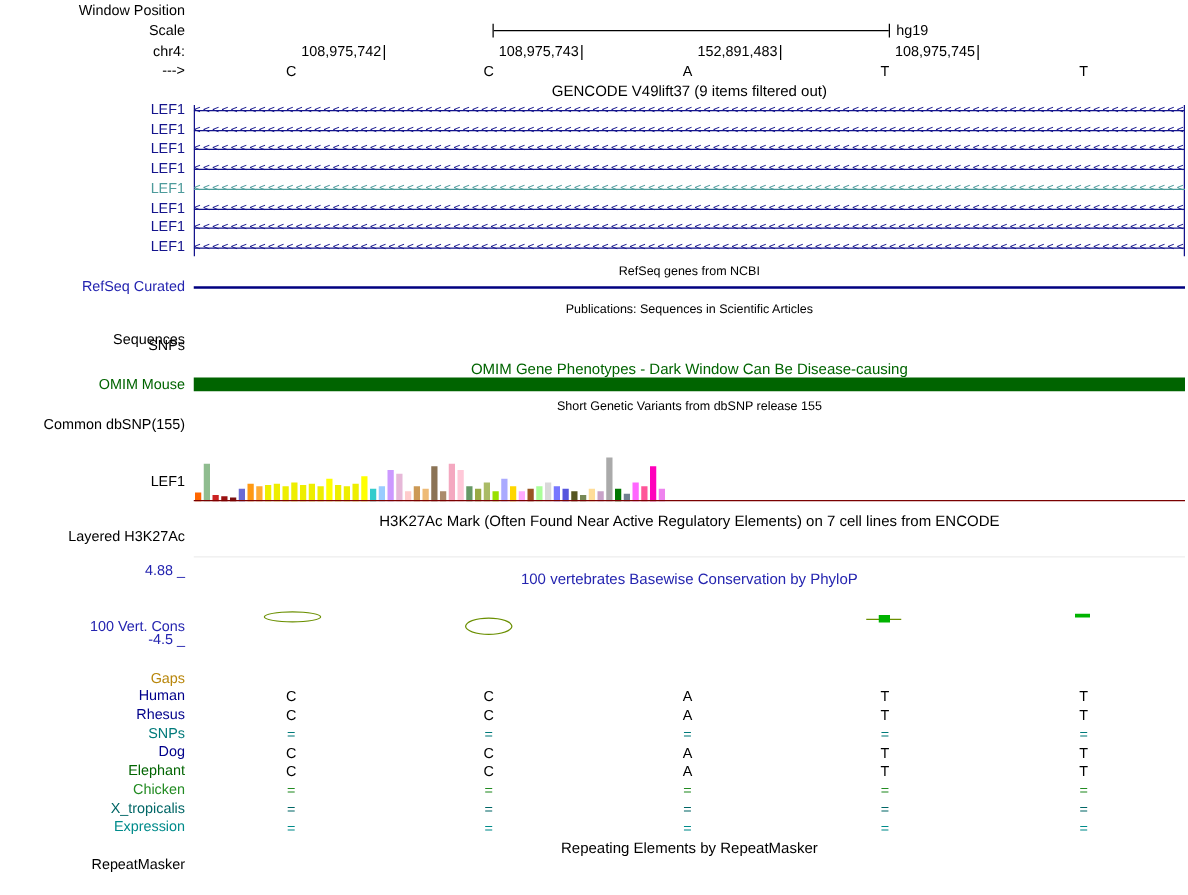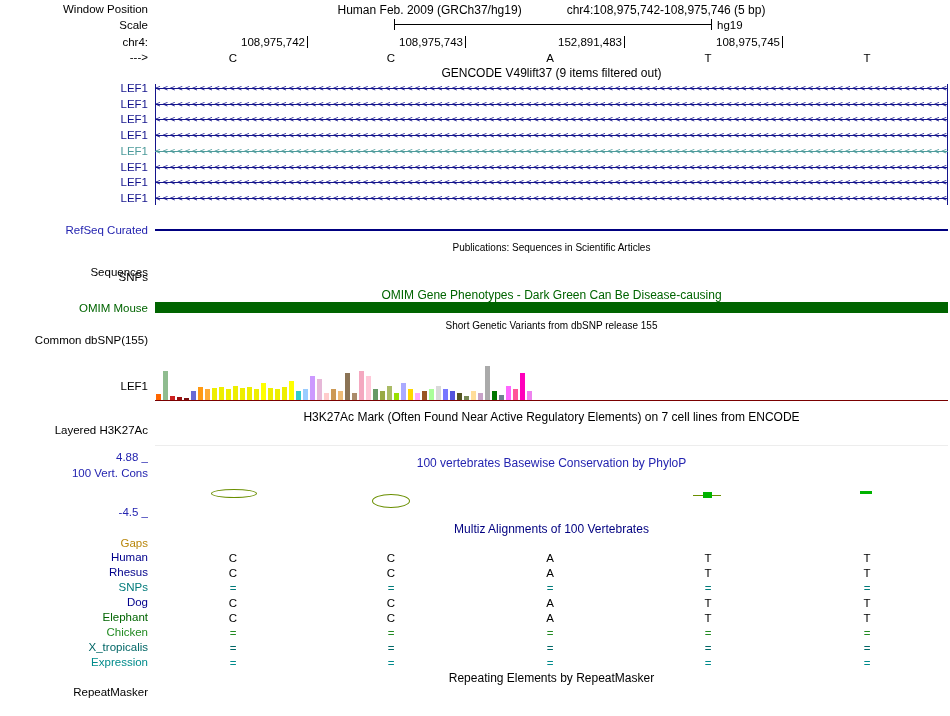--- a/index.html
+++ b/index.html
@@ -26,23 +26,20 @@
   .navy{color:#000080}
   .green{color:#006400}
   .gold{color:#b8860b}
 </style>
 </head>
 <body>
 
 <div class="browser">
 
   <div class="side-label" style="top:3px">Window Position</div>
-  <div class="hdr" style="top:3px">
-    <span style="margin-right:45px">Human Feb. 2009 (GRCh37/hg19)</span><span>chr4:108,975,742-108,975,746 (5 bp)</span>
-  </div>
 
   <div class="side-label" style="top:19px">Scale</div>
   <div class="scalebar" style="top:19px;left:394px;width:316px"></div>
   <div class="abs" style="top:19px;left:717px">hg19</div>
 
   <div class="side-label" style="top:36px">chr4:</div>
   <div class="tickgroup" style="top:36px;left:241px">
     <span>108,975,742</span>
       <span class="tick"></span>
   </div>
@@ -58,28 +55,29 @@
     <span>108,975,745</span>
       <span class="tick"></span>
   </div>
 
   <div class="side-label" style="top:51px">---&gt;</div>
 
   <div class="hdr" style="top:66px">GENCODE V49lift37 (9 items filtered out)</div>
   <div class="abs" style="left:155px;top:84px;width:1px;height:121px;background:#14148c"></div>
   <div class="abs" style="left:947px;top:84px;width:1px;height:121px;background:#14148c"></div>
 
+  <div class="hdr small" style="top:211px">RefSeq genes from NCBI</div>
   <div class="side-label blue" style="top:224px">RefSeq Curated</div>
   <div class="hline" style="top:229px;height:2px;background:#000080"></div>
 
   <div class="hdr small" style="top:241px">Publications: Sequences in Scientific Articles</div>
   <div class="side-label" style="top:266px">Sequences</div>
   <div class="side-label" style="top:271px">SNPs</div>
 
-  <div class="hdr green" style="top:288px">OMIM Gene Phenotypes - Dark Green Can Be Disease-causing</div>
+  <div class="hdr green" style="top:288px">OMIM Gene Phenotypes - Dark Window Can Be Disease-causing</div>
   <div class="side-label green" style="top:302px">OMIM Mouse</div>
   <div class="hline" style="top:302px;height:11px;background:#006400"></div>
 
   <div class="hdr small" style="top:319px">Short Genetic Variants from dbSNP release 155</div>
   <div class="side-label" style="top:334px">Common dbSNP(155)</div>
 
   <div class="side-label" style="top:380px">LEF1</div>
   <div class="gtex-chart">
       <div class="gtex-bar" style="height: 7px; background: rgb(255, 102, 0);"></div>
       <div class="gtex-bar" style="height: 30px; background: rgb(143, 188, 143);"></div>
@@ -137,24 +135,23 @@
       <div class="gtex-bar" style="height: 10px; background: rgb(238, 130, 238);"></div>
     </div>
   <div class="hline" style="top:400px;height:1px;background:#7a0000"></div>
 
   <div class="hdr" style="top:410px">H3K27Ac Mark (Often Found Near Active Regulatory Elements) on 7 cell lines from ENCODE</div>
   <div class="side-label" style="top:424px">Layered H3K27Ac</div>
   <div class="hline" style="top:445px;height:1px;background:#ededed"></div>
 
   <div class="side-label blue" style="top:451px">4.88 _</div>
   <div class="hdr blue" style="top:456px">100 vertebrates Basewise Conservation by PhyloP</div>
-  <div class="side-label blue" style="top:467px">100 Vert. Cons</div>
+  <div class="side-label blue" style="top:496px">100 Vert. Cons</div>
   <div class="side-label blue" style="top:506px">-4.5 _</div>
 
-  <div class="hdr navy" style="top:522px">Multiz Alignments of 100 Vertebrates</div>
   <div class="side-label gold" style="top:537px">Gaps</div>
 
   <div class="hdr" style="top:671px">Repeating Elements by RepeatMasker</div>
   <div class="side-label" style="top:686px">RepeatMasker</div>
 
 <div class="guideline" style="left: 233px;"></div>
     <div class="guideline" style="left: 391px;"></div>
     <div class="guideline" style="left: 550px;"></div>
     <div class="guideline" style="left: 708px;"></div>
     <div class="guideline" style="left: 867px;"></div>

